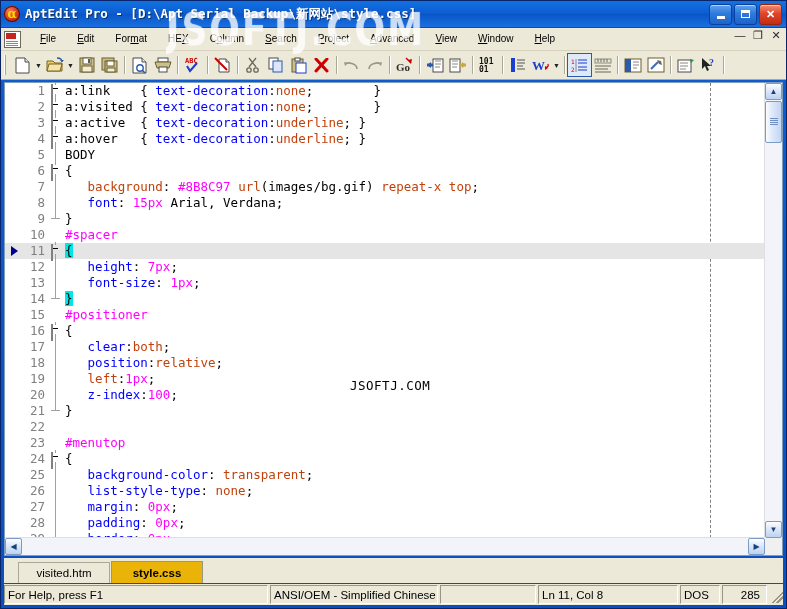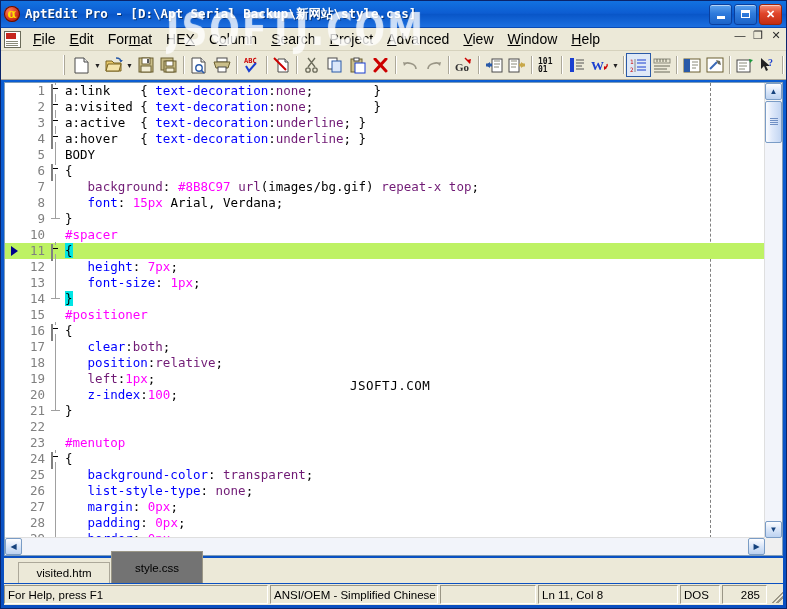--- a/index.html
+++ b/index.html
@@ -55,30 +55,30 @@
     border-bottom:1px solid #d6d2bd;padding-left:3px;position:relative;
   }
   .doc-icon{
     width:17px;height:17px;flex:0 0 auto;margin-right:5px;position:relative;
     background:#fff;border:1px solid #6b6b5a;box-sizing:border-box;
   }
   .doc-icon:before{content:"";position:absolute;left:1px;top:1px;width:10px;height:6px;background:#c6261e;}
   .doc-icon:after{content:"";position:absolute;left:1px;bottom:1px;width:12px;height:1px;
     box-shadow:0 -2px 0 #8a8a7a,0 -4px 0 #8a8a7a;background:#8a8a7a;}
   .menuitem{
-    font-size:14px;color:#000;padding:3px 7px;line-height:1;white-space:nowrap;cursor:default;
+    font-size:10px;color:#000;padding:3px 7px;line-height:1;white-space:nowrap;cursor:default;margin-left:7px;
   }
   .menuitem u{text-decoration:underline;}
   .mdi-btns{position:absolute;right:4px;top:2px;display:flex;gap:6px;align-items:center;}
   .mdi-b{font-size:11px;color:#2b2b2b;font-family:"Liberation Sans",sans-serif;line-height:1;width:12px;text-align:center;}
 
   
   .toolbar{
     height:28px;background:#ece9d8;display:flex;align-items:center;
-    border-bottom:1px solid #aca899;padding-left:2px;justify-content:flex-end;
+    border-bottom:1px solid #aca899;padding-left:2px;
   }
   .grip{width:4px;height:20px;margin:0 3px 0 1px;
     background:repeating-linear-gradient(90deg,#fff 0 1px,#aca899 1px 2px,transparent 2px 4px);}
   .tb{width:23px;height:22px;display:flex;align-items:center;justify-content:center;position:relative;}
   .tb.active{background:#dfe9f7;outline:1px solid #2a5aa8;}
   .tsep{width:1px;height:18px;background:#aca899;margin:0 3px;box-shadow:1px 0 0 #fff;}
   .tarrow{width:9px;height:22px;display:flex;align-items:center;justify-content:center;
     font-size:7px;color:#222;}
   .tb svg{display:block;}
 
@@ -87,38 +87,38 @@
     position:absolute;left:3px;right:3px;top:81px;bottom:52px;
     background:#ffffff;border:1px solid #7f9db9;box-sizing:border-box;overflow:hidden;
   }
   .edit-wrap{position:absolute;left:0;top:0;right:17px;bottom:17px;overflow:hidden;background:#fff;}
   .code{
     position:absolute;left:0;top:0;right:0;bottom:0;
     font-family:"DejaVu Sans Mono","Liberation Mono",monospace;
     font-size:12.5px;line-height:16px;white-space:pre;
   }
   .row{position:relative;height:16px;}
-  .row.cur{background:#bef264;}
+  .row.cur{background:#e5e5e5;}
   .ln{
     position:absolute;left:0;top:0;width:40px;text-align:right;
     color:#808080;font-family:"DejaVu Sans Mono","Liberation Mono",monospace;font-size:12.5px;
   }
   .fold{position:absolute;left:46px;top:2px;width:11px;height:11px;}
   .fold .box{width:9px;height:9px;border:1px solid #808080;background:#fff;box-sizing:border-box;position:relative;}
   .fold .box:before{content:"";position:absolute;left:1px;top:3px;width:5px;height:1px;background:#000;}
   .fold .vline{position:absolute;left:4px;top:-3px;width:1px;height:3px;background:#a0a0a0;}
   .fold .vline2{position:absolute;left:4px;top:9px;width:1px;height:8px;background:#a0a0a0;}
   .vrail{position:absolute;left:50px;top:0;height:16px;width:1px;background:#a0a0a0;}
   .endmark{position:absolute;left:46px;top:7px;width:9px;height:1px;background:#a0a0a0;}
   .endmark:before{content:"";position:absolute;left:4px;top:-7px;width:1px;height:7px;background:#a0a0a0;}
   .arrow-cur{position:absolute;left:6px;top:3px;width:0;height:0;
     border-left:7px solid #00008b;border-top:5px solid transparent;border-bottom:5px solid transparent;}
   .txt{position:absolute;left:60px;top:0;}
   .k{color:#0000ff;}      
-  .r{color:#701a75;}      
+  .r{color:#c2410c;}      
   .m{color:#ff00ff;}      
   .d{color:#000000;}      
   .sel{background:#00e5e5;}
   .dashline{position:absolute;left:705px;top:0;bottom:0;width:0;
     border-left:1px dashed #808080;}
   .wm{
     position:absolute;left:345px;top:295px;
     font-family:"DejaVu Sans Mono","Liberation Mono",monospace;font-size:12.5px;color:#000;
     letter-spacing:.5px;
   }
@@ -152,21 +152,21 @@
     position:absolute;left:3px;right:3px;bottom:25px;height:24px;
     background:#ece9d8;display:flex;align-items:flex-end;padding-left:14px;
     border-top:1px solid #ece9d8;
   }
   .tab{
     height:21px;min-width:92px;padding:0 14px;margin-right:1px;
     display:flex;align-items:center;justify-content:center;
     font-size:11.5px;color:#000;background:#ece9d8;
     border:1px solid #aca899;border-bottom:none;box-sizing:border-box;
   }
-  .tab.sel{background:#737373;height:32px;border-color:#9a9686;font-weight:normal;}
+  .tab.sel{background:#eab308;height:22px;border-color:#9a9686;font-weight:bold;}
 
   
   .statusbar{
     position:absolute;left:3px;right:3px;bottom:3px;height:21px;
     background:#ece9d8;display:flex;align-items:stretch;gap:2px;padding:1px 0;
     box-sizing:border-box;
   }
   .sp{
     border:1px solid;border-color:#9a9686 #fff #fff #9a9686;
     font-size:11.5px;color:#000;display:flex;align-items:center;padding:0 3px;

